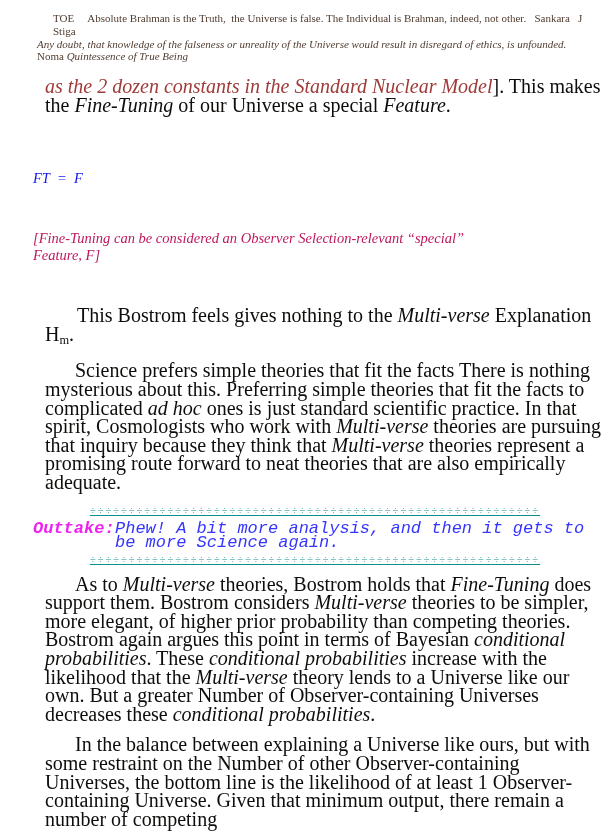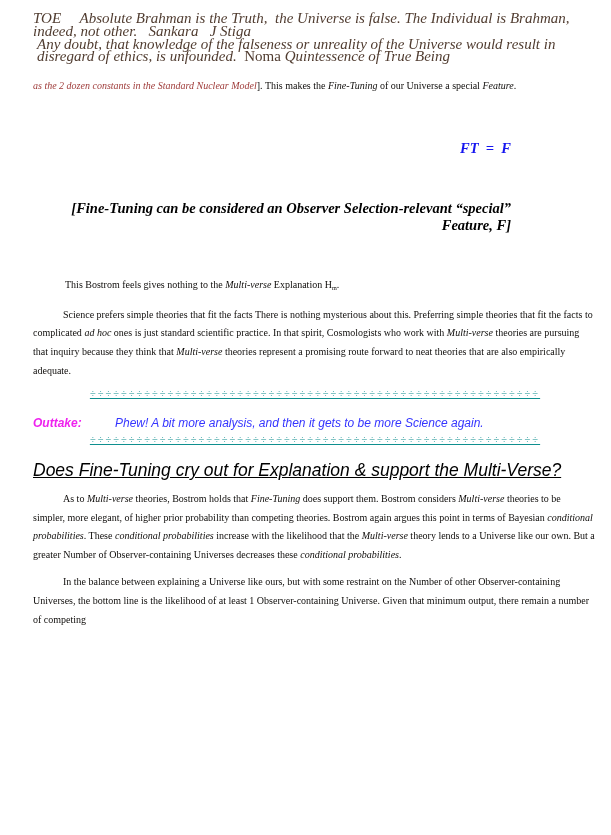--- a/index.html
+++ b/index.html
@@ -2,37 +2,37 @@
 <html><head>
 <meta charset="utf-8">
 <style>
   html,body{margin:0;padding:0;background:#888;}
   .page{
     position:relative;width:611px;height:835px;margin:0 auto;background:#ffffff;
     font-family:"Liberation Serif",serif;color:#0f0d0b;
     padding:12px 15px 0 33px;box-sizing:border-box;overflow:hidden;
   }
   .page *{white-space:pre-wrap;}
-  .hdr1{font-style:italic;color:#503c30;font-size:15px;line-height:13px;}
-  .hdr2{color:#503c30;font-size:15px;line-height:12px;margin-left:4px;}
-  .para{font-size:10px;line-height:18.6px;margin:0;width:562px;font-family:Liberation Serif, serif;}
+  .hdr1{color:#503c30;font-size:11px;line-height:13px;margin-left:20px;}
+  .hdr2{color:#503c30;font-size:11px;line-height:12px;margin-left:4px;}
+  .para{font-size:20px;line-height:18.6px;margin:12px;width:562px;font-family:Liberation Serif, serif;}
   .indent{text-indent:30px;}
   .mt-lg{margin-top:15px;}
   .mt-md{margin-top:9px;}
   .mt-sm{margin-top:6px;}
-  .center-col{width:478px;text-align:right;font-weight:bold;}
+  .center-col{width:478px;text-align:left;}
   .formula{color:#1616f0;font-style:italic;font-size:14.5px;margin-top:8px;line-height:17px;}
-  .bracket{color:#000000;font-style:italic;font-size:14.5px;margin-top:7px;line-height:17px;}
+  .bracket{color:#be185d;font-style:italic;font-size:14.5px;margin-top:7px;line-height:17px;}
   .it{font-style:italic;}
   .mar{color:#9e3a38;}
   .sub{font-size:0.62em;vertical-align:-0.25em;}
   .divider{color:#0e8f8f;text-decoration:underline;font-size:10.5px;letter-spacing:2px;
     text-align:center;margin-top:7px;line-height:13px;width:564px;overflow:hidden;}
-  .outtake-row{font-family:Liberation Sans, sans-serif;font-style:italic;font-size:12px;
-    display:flex;margin-top:16px;line-height:14px;}
+  .outtake-row{font-family:Liberation Mono, monospace;font-style:italic;font-size:17px;
+    display:flex;margin-top:5px;line-height:14px;}
   .outtake-label{color:#ee22ee;font-weight:bold;width:58px;}
   .outtake-text{color:#3535ff;margin-left:24px;}
   .heading{font-family:"Liberation Sans",sans-serif;font-style:italic;font-weight:normal;
     font-size:17.5px;color:#000;text-decoration:underline;margin:13px 0 0 0;line-height:22px;}
 </style>
 </head>
 <body>
 
 <div class="page">
 
@@ -53,19 +53,18 @@
 
   <div class="divider">÷÷÷÷÷÷÷÷÷÷÷÷÷÷÷÷÷÷÷÷÷÷÷÷÷÷÷÷÷÷÷÷÷÷÷÷÷÷÷÷÷÷÷÷÷÷÷÷÷÷÷÷÷÷÷÷÷÷</div>
 
   <div class="outtake-row">
     <span class="outtake-label">Outtake:</span>
     <span class="outtake-text">Phew! A bit more analysis, and then it gets to be more Science again.</span>
   </div>
 
   <div class="divider" style="margin-top:3px">÷÷÷÷÷÷÷÷÷÷÷÷÷÷÷÷÷÷÷÷÷÷÷÷÷÷÷÷÷÷÷÷÷÷÷÷÷÷÷÷÷÷÷÷÷÷÷÷÷÷÷÷÷÷÷÷÷÷</div>
 
-  <h2 class="heading">Does Fine-Tuning cry out for Explanation &amp; support the Multi-Verse?</h2>
 
   <p class="para indent mt-md"><span>As to </span><span class="it">Multi-verse</span><span> theories, Bostrom holds that </span><span class="it">Fine-Tuning</span><span> does support them. Bostrom considers </span><span class="it">Multi-verse</span><span> theories to be simpler, more elegant, of higher prior probability than competing theories. Bostrom again argues this point in terms of Bayesian </span><span class="it">conditional probabilities</span><span>. These </span><span class="it">conditional probabilities</span><span> increase with the likelihood that the </span><span class="it">Multi-verse</span><span> theory lends to a Universe like our own. But a greater Number of Observer-containing Universes decreases these </span><span class="it">conditional probabilities</span><span>.</span></p>
 
   <p class="para indent mt-md"><span>In the balance between explaining a Universe like ours, but with some restraint on the Number of other Observer-containing Universes, the bottom line is the likelihood of at least 1 Observer-containing Universe. Given that minimum output, there remain a number of competing </span></p>
 
 </div>
 
 </body></html>

